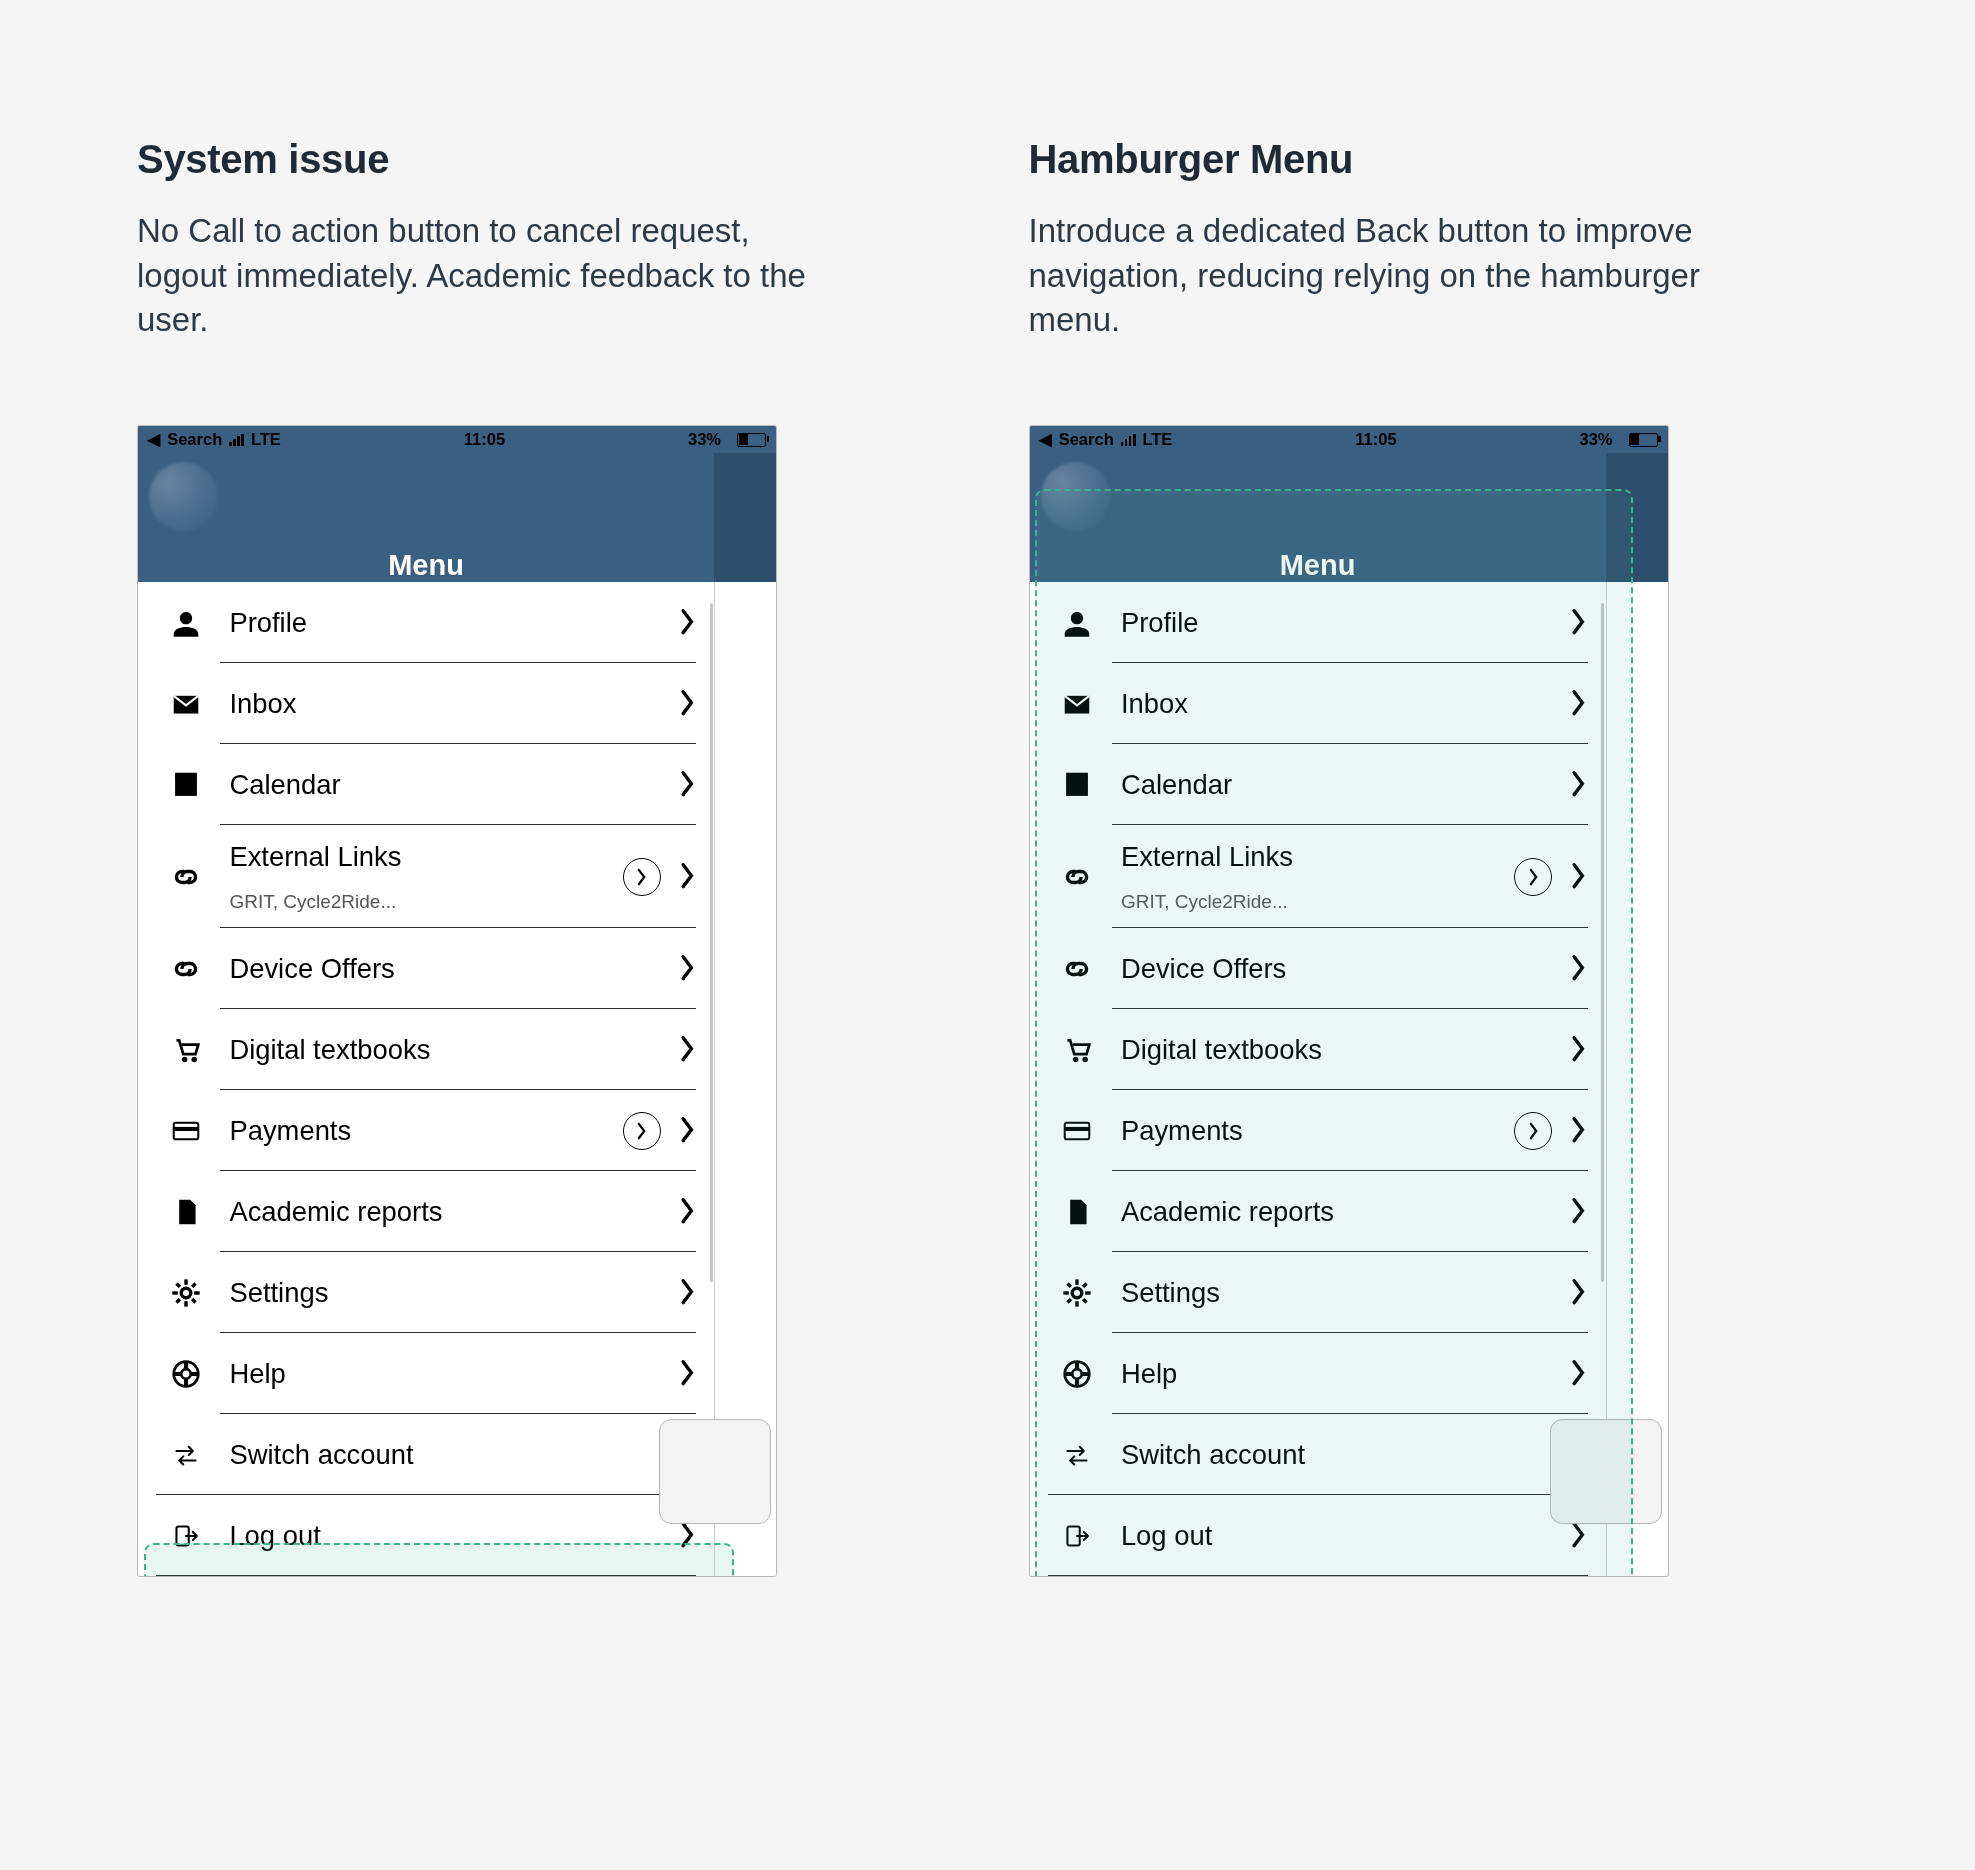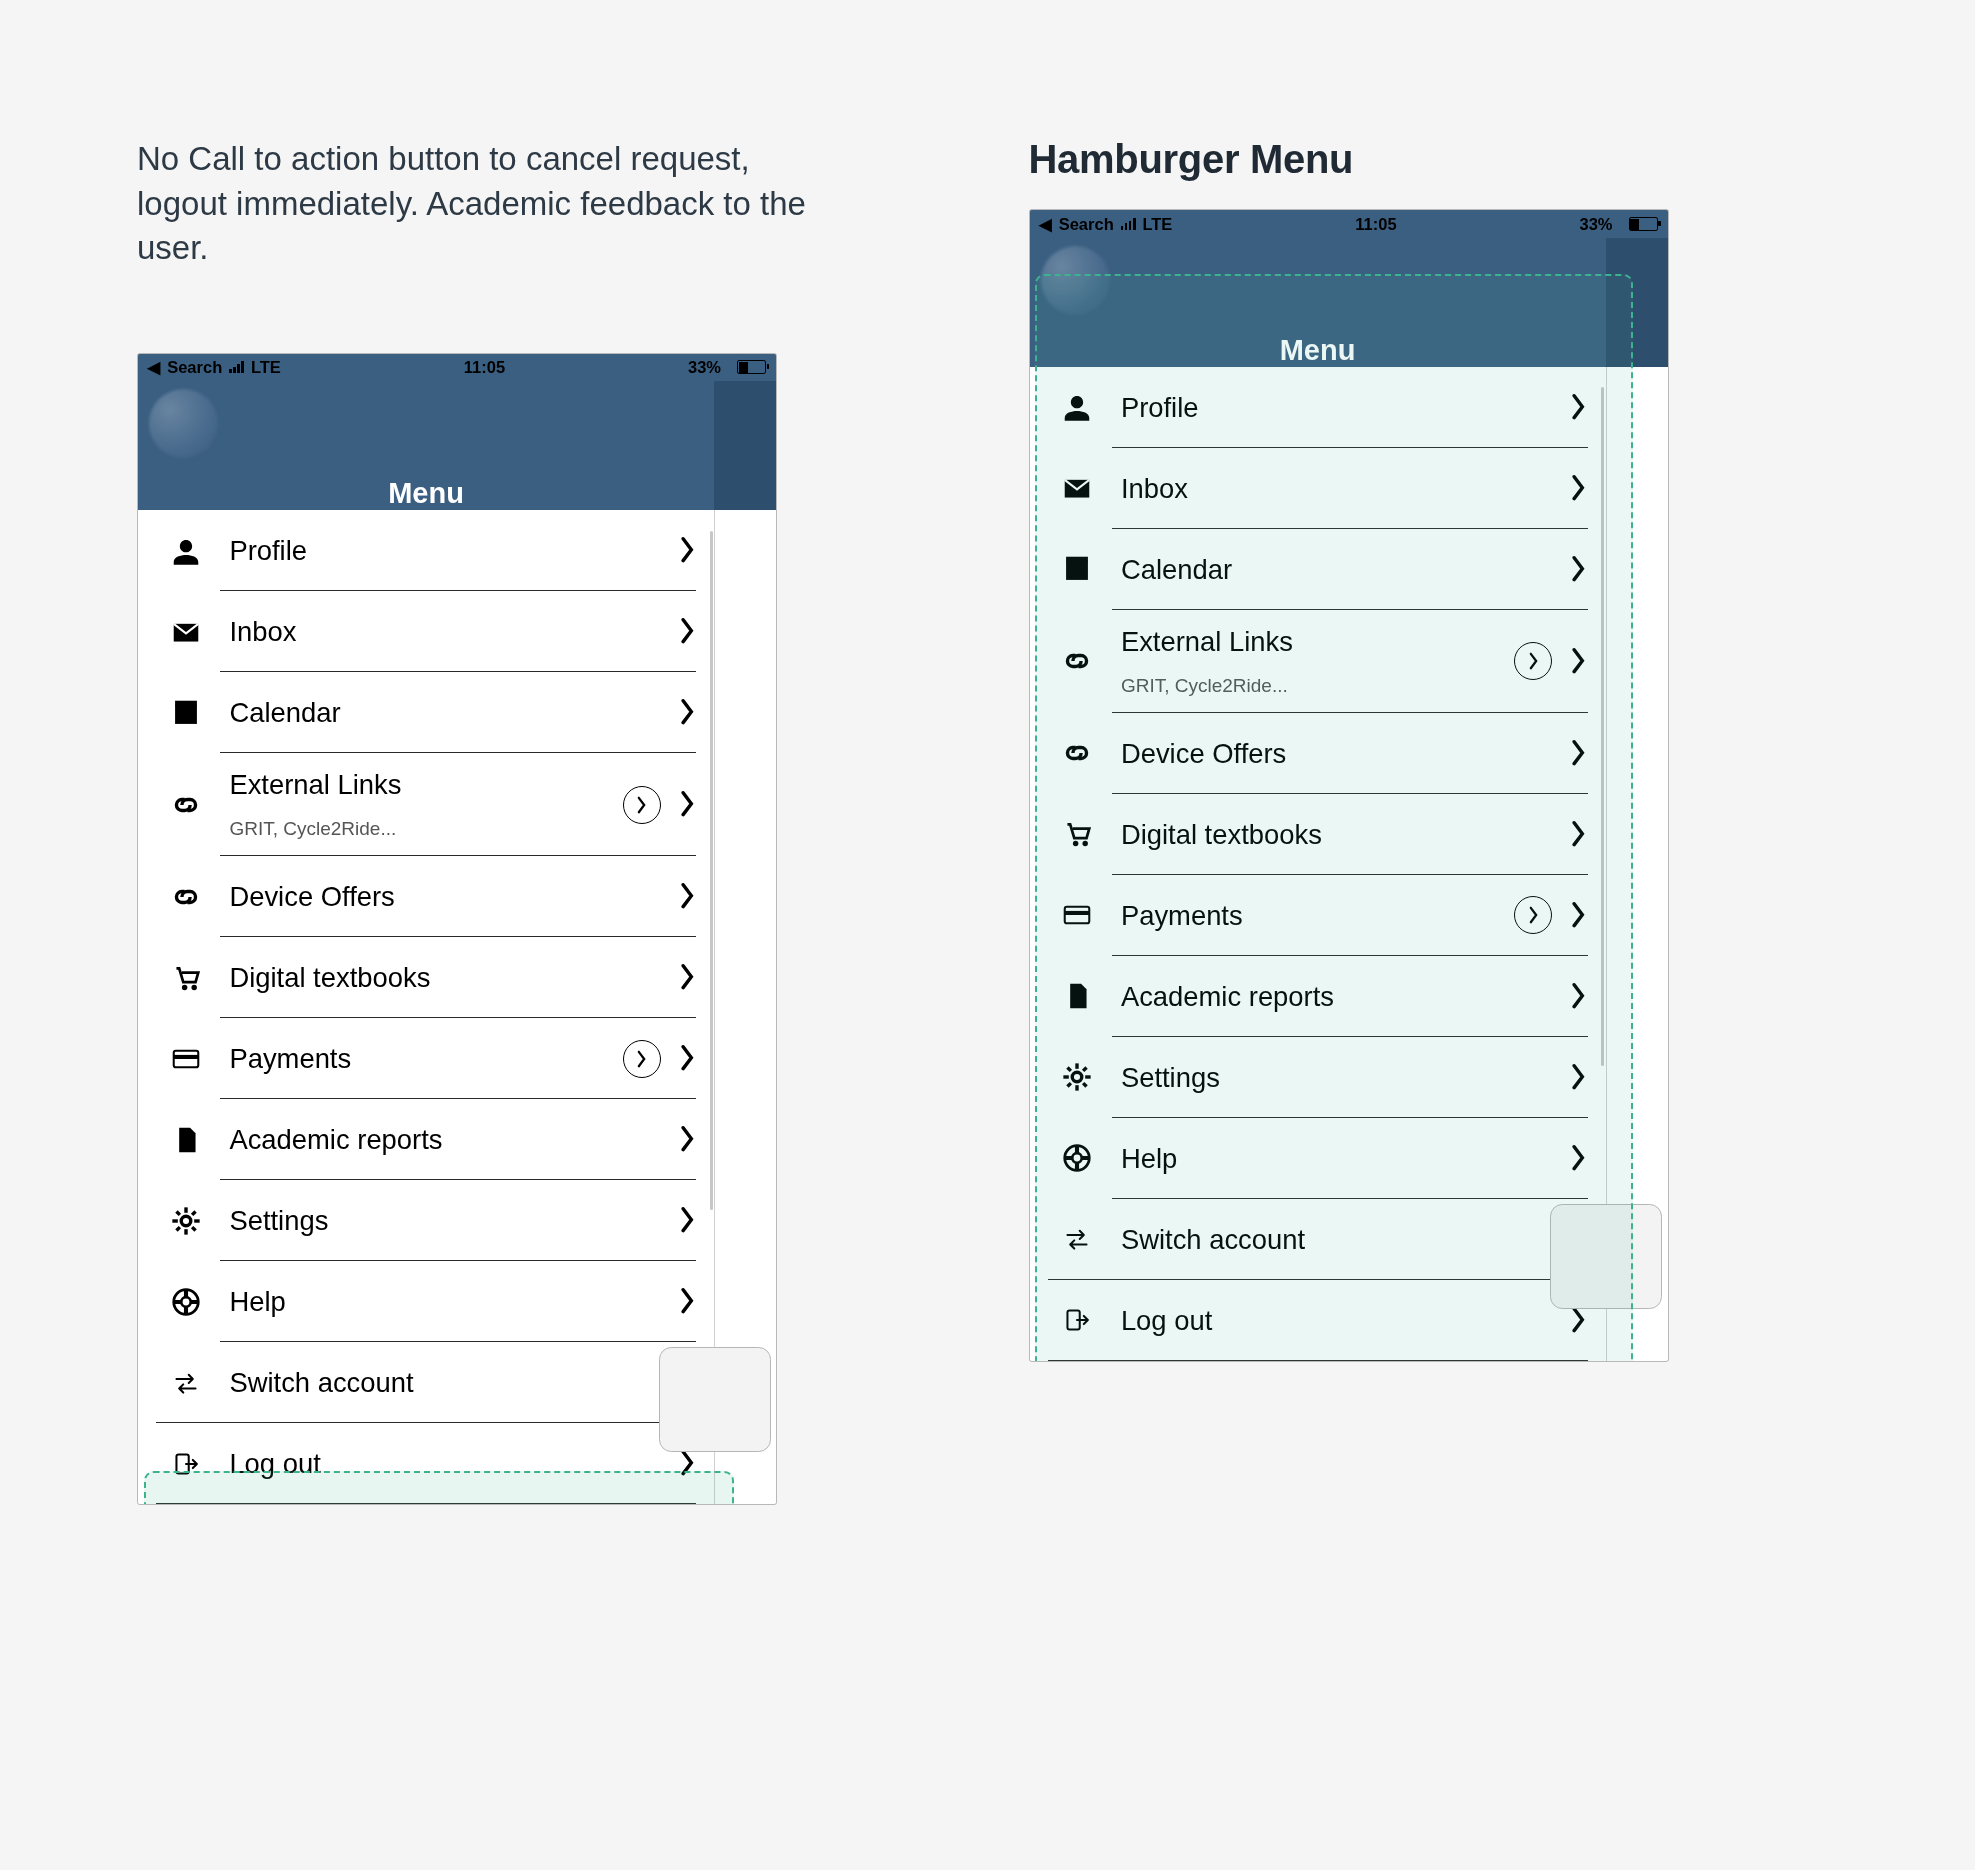--- a/index.html
+++ b/index.html
@@ -274,20 +274,21 @@
       </g>
     <g id="ic-back-tri">
         <path d="M12 4L4 12l8 8" fill="#000"></path>
       </g>
   </defs>
 </svg>
 
 <div class="cols">
 
   <div class="col">
+    <h2 class="heading">System issue</h2>
     <p class="desc">No Call to action button to cancel request, logout immediately. Academic feedback to the user.</p>
 
     <div class="phone">
 
       <div class="statusbar">
         <div class="sb-left">
           <span>◀</span>
           <span>Search</span>
           <span class="sb-sig">
               <span></span>
@@ -500,20 +501,21 @@
           <div class="ghost-card"></div>
         </div>
 
         <div class="highlight-row" style="left:5.5px;width:586px;top:961px;height:74px;"></div>
       </div>
     </div>
   </div>
 
   <div class="col">
     <h2 class="heading">Hamburger Menu</h2>
+    <p class="desc">Introduce a dedicated Back button to improve navigation, reducing relying on the hamburger menu.</p>
 
     <div class="phone">
       <div class="statusbar">
         <div class="sb-left">
           <span>◀</span>
           <span>Search</span>
           <span class="sb-sig">
               <span></span>
               <span></span>
               <span></span>

